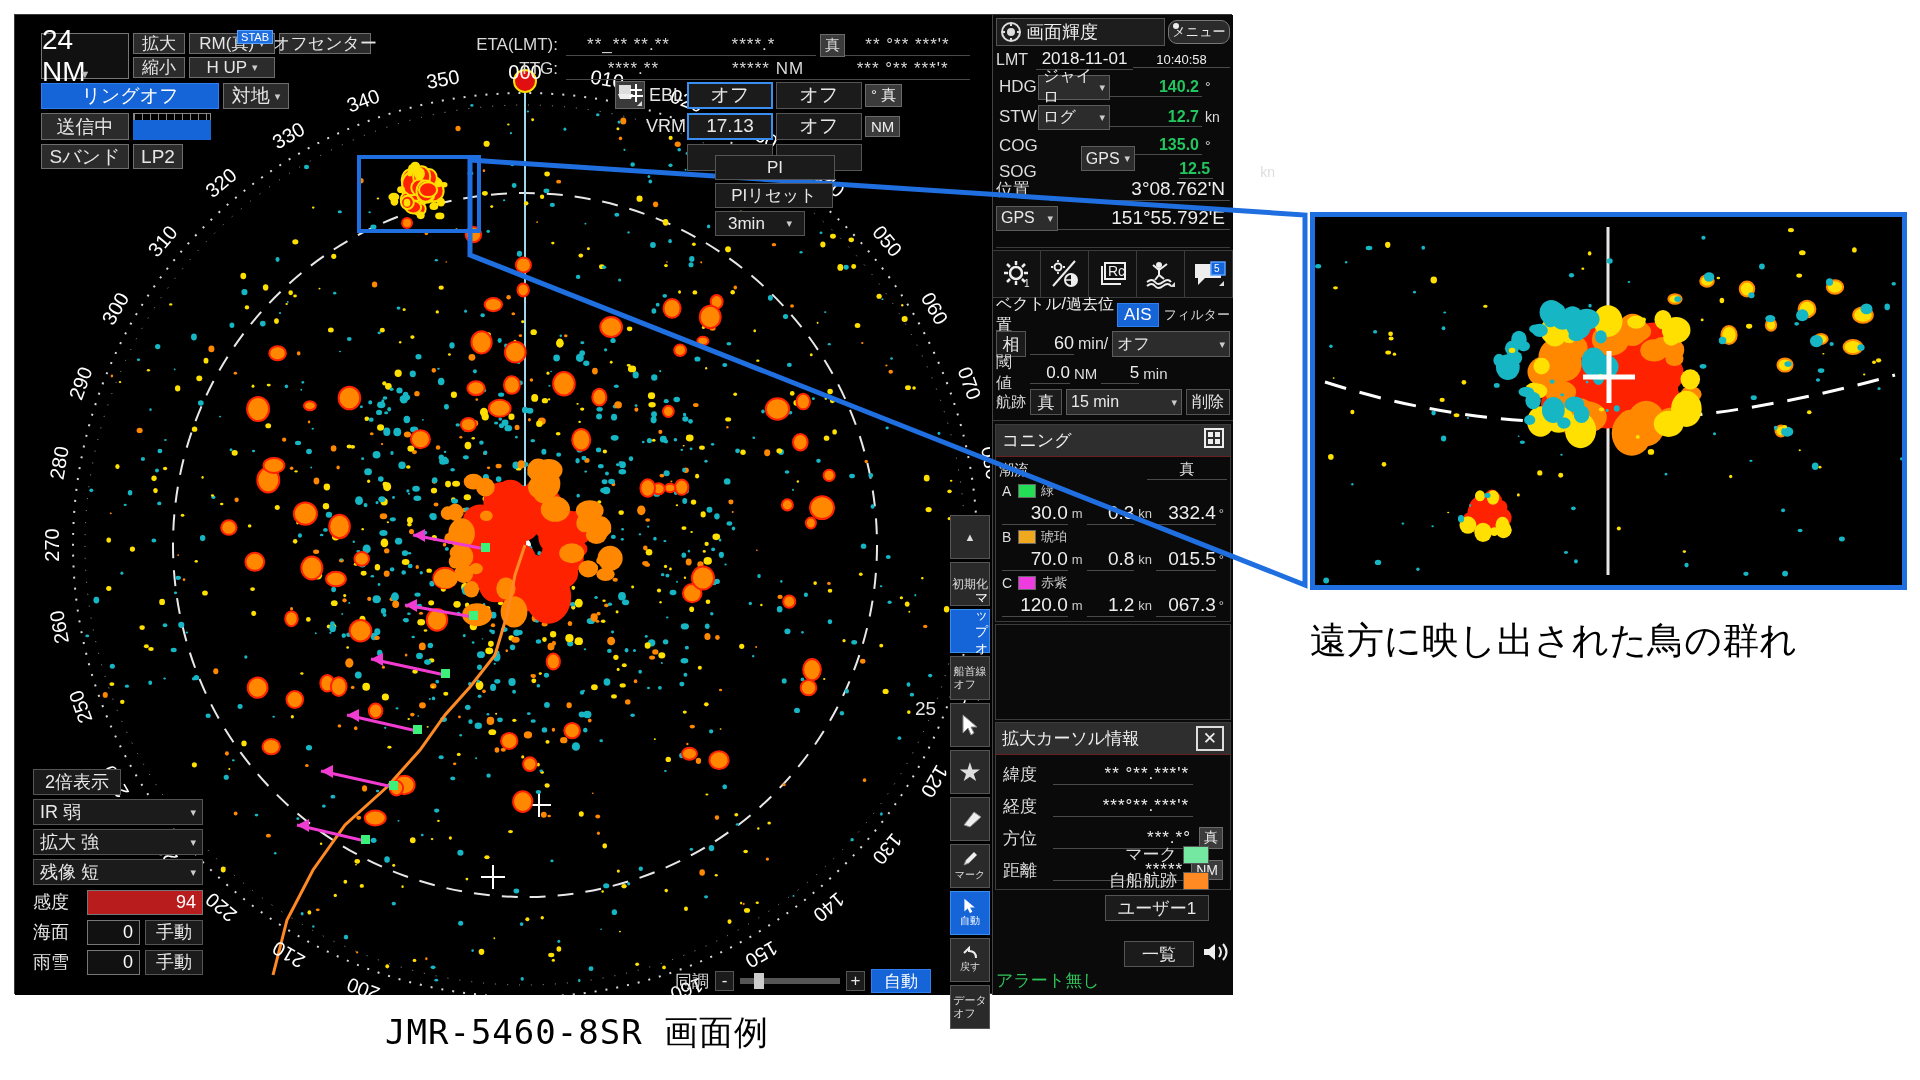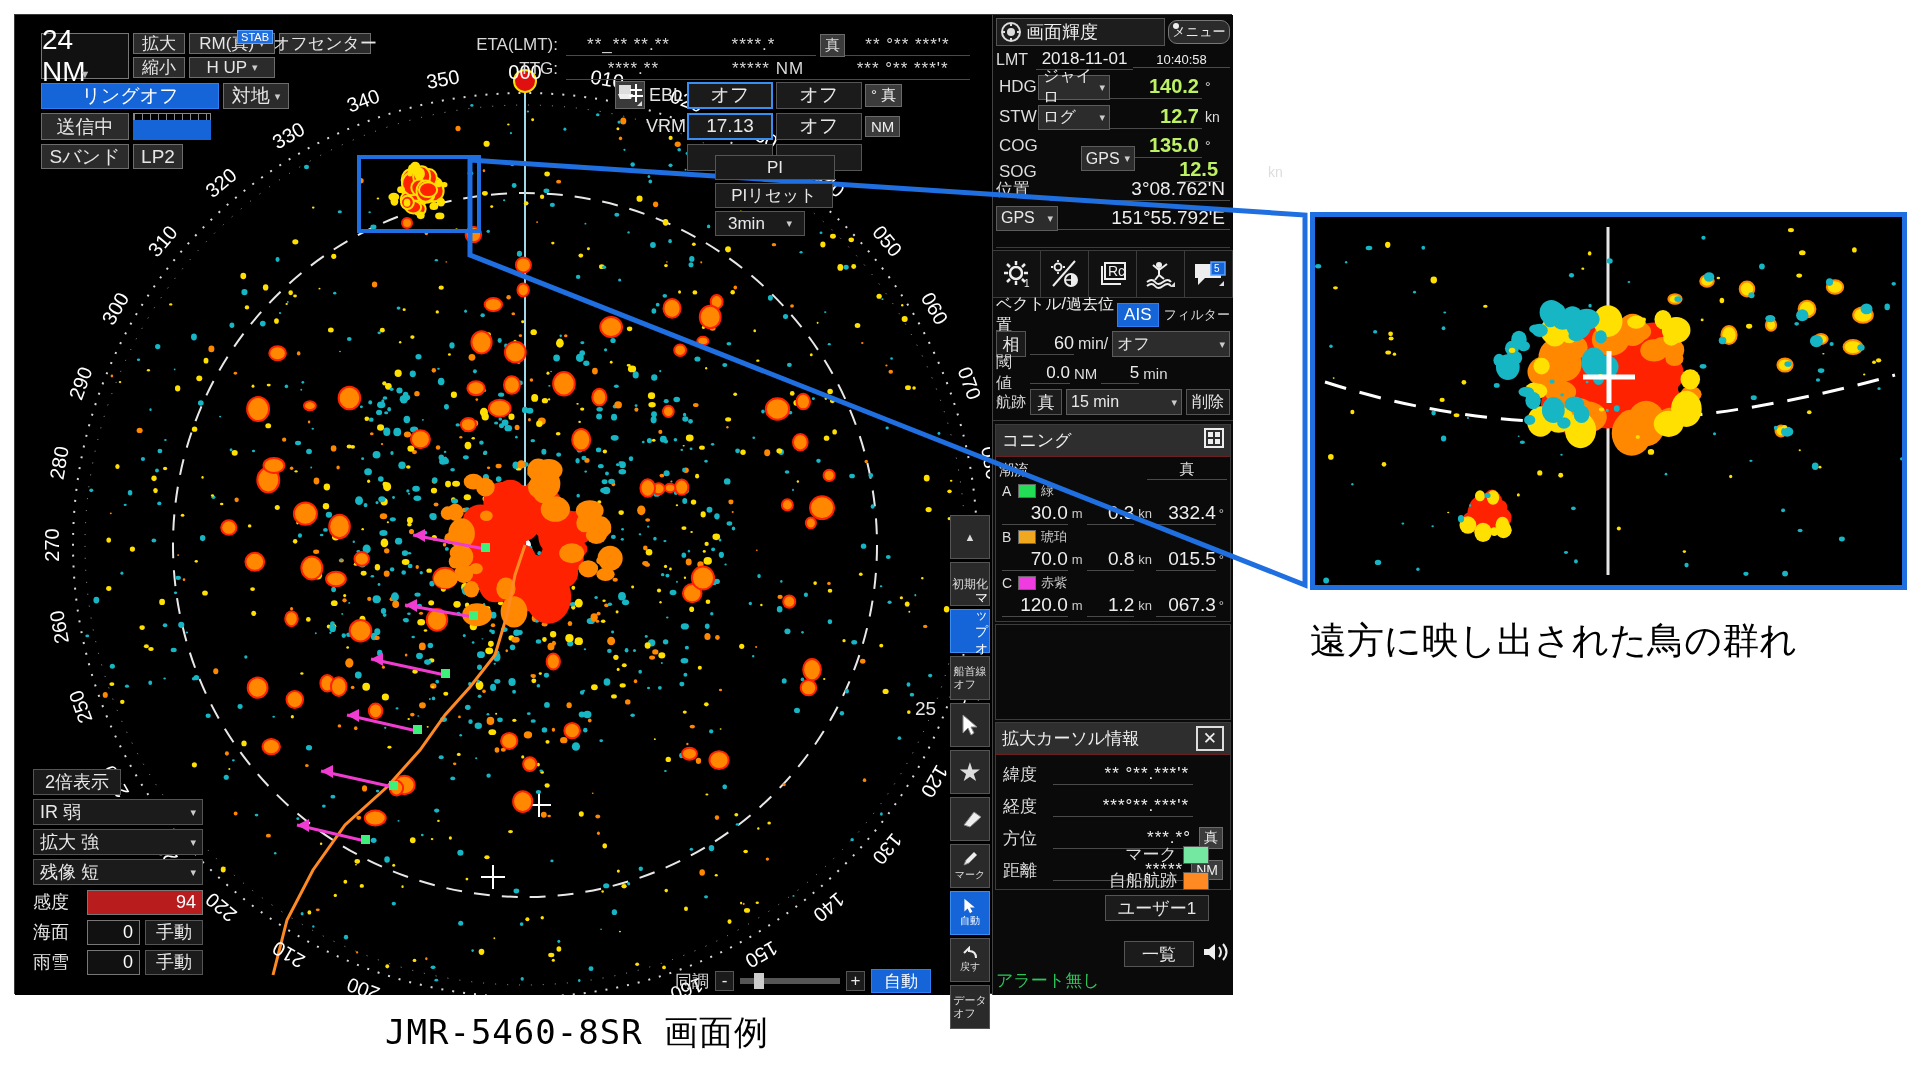--- a/index.html
+++ b/index.html
@@ -100,21 +100,21 @@
     background:#0a0a0a; border-left:1px solid #444; }
   .sec { border:1px solid #3c3c3c; margin:2px; }
   .sechdr { background:#2e2e2e; color:#eee; font-size:17px; padding:3px 6px;
     display:flex; align-items:center; justify-content:space-between;
     border-bottom:1px solid #6a2020; }
   .nrow { display:flex; align-items:center; height:30px; color:#ddd; font-size:17px; }
   .nlab { width:42px; color:#ddd; font-size:17px; padding-left:3px; }
   .ndrop { background:#2c2c2c; border:1px solid #5c5c5c; height:25px; width:72px;
     display:flex; align-items:center; justify-content:space-between; padding:0 4px;
     color:#e8e8e8; font-size:16px; }
-  .nval { flex:1; text-align:right; color:#bef264; font-size:20px; font-weight:bold;
+  .nval { flex:1; text-align:right; color:#22c55e; font-size:16px; font-weight:bold;
     border-bottom:1px solid #4a4a4a; padding-right:3px; }
   .nunit { width:28px; color:#ddd; font-size:14px; padding-left:3px; }
 
   .iconrow { display:flex; border-top:1px solid #3c3c3c; border-bottom:1px solid #3c3c3c; }
   .iconrow .ib { flex:1; height:46px; border-right:1px solid #3c3c3c;
     display:flex; align-items:center; justify-content:center; position:relative;
     background:#111; }
 
   .trow { display:flex; align-items:center; height:27px; color:#ddd; font-size:16px;
     padding:0 3px; }

